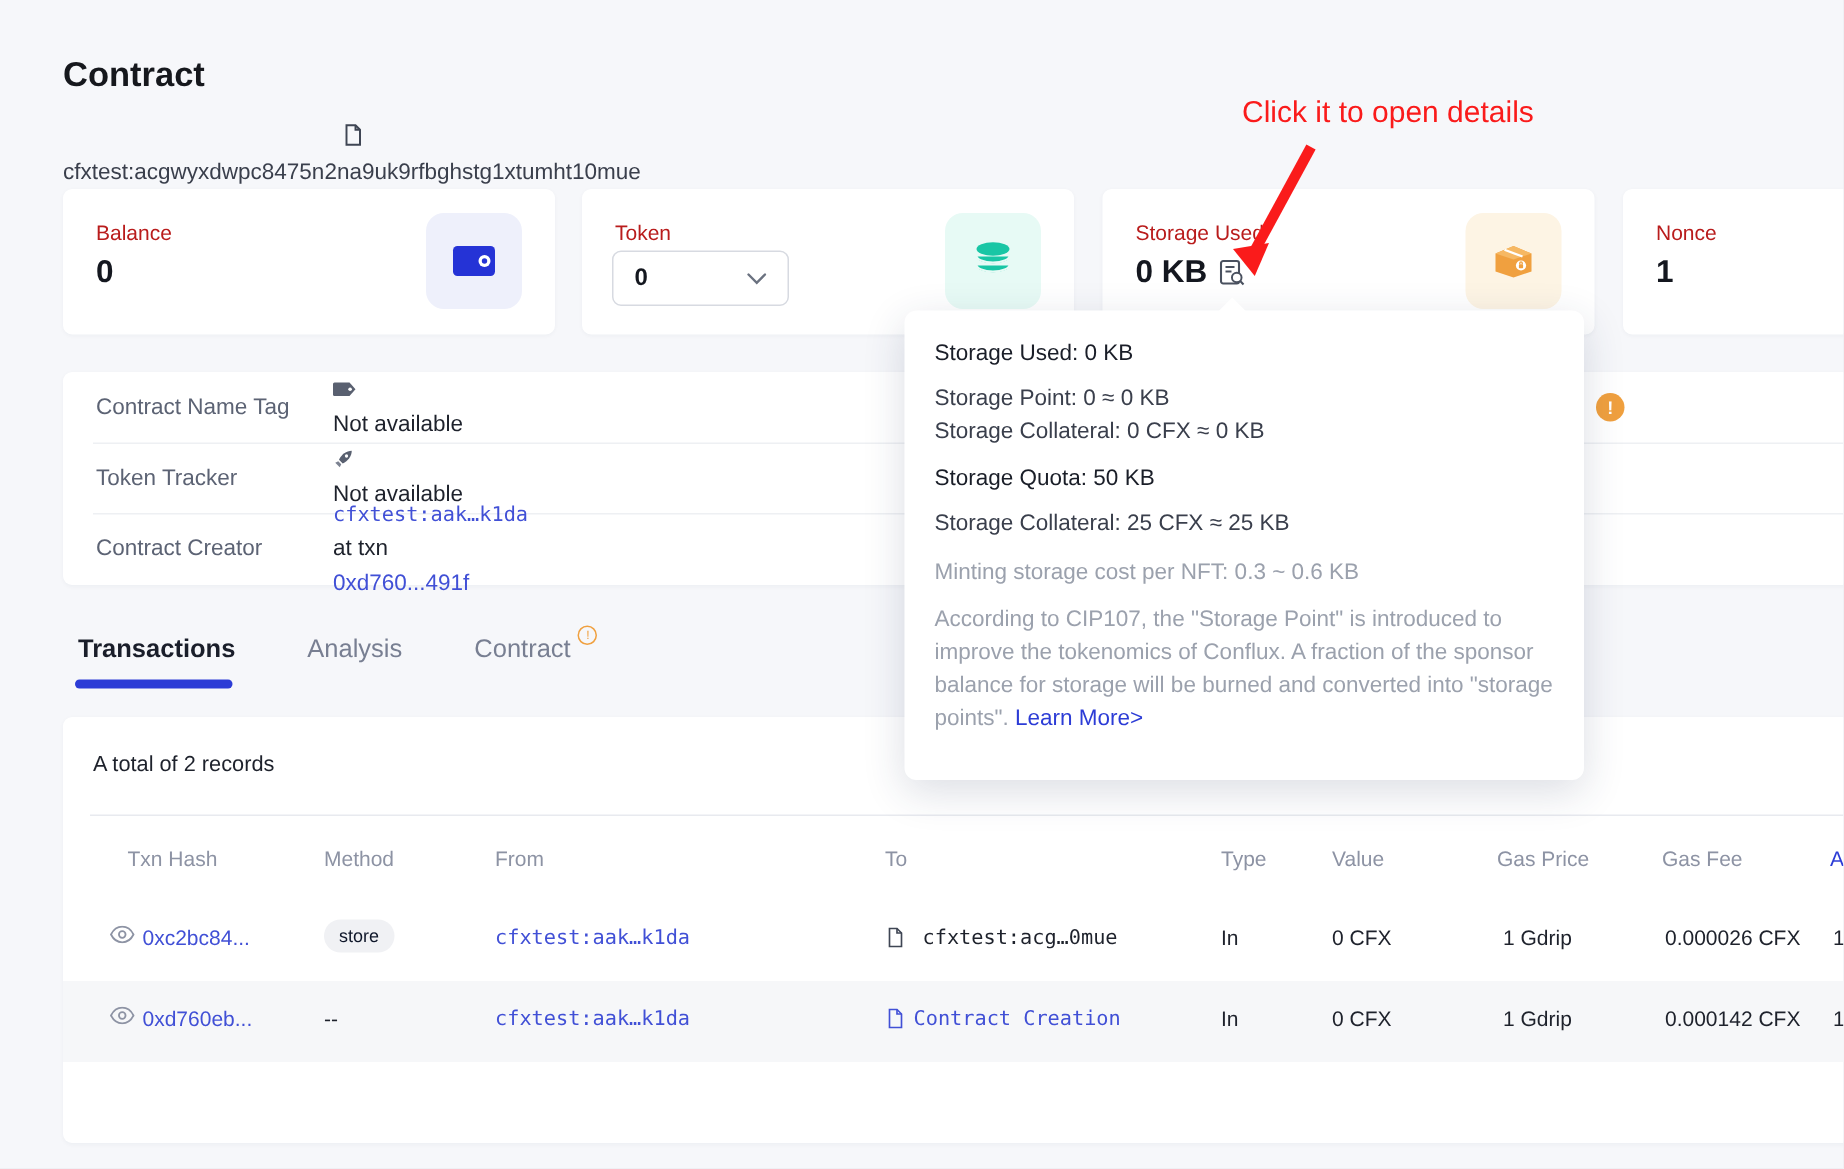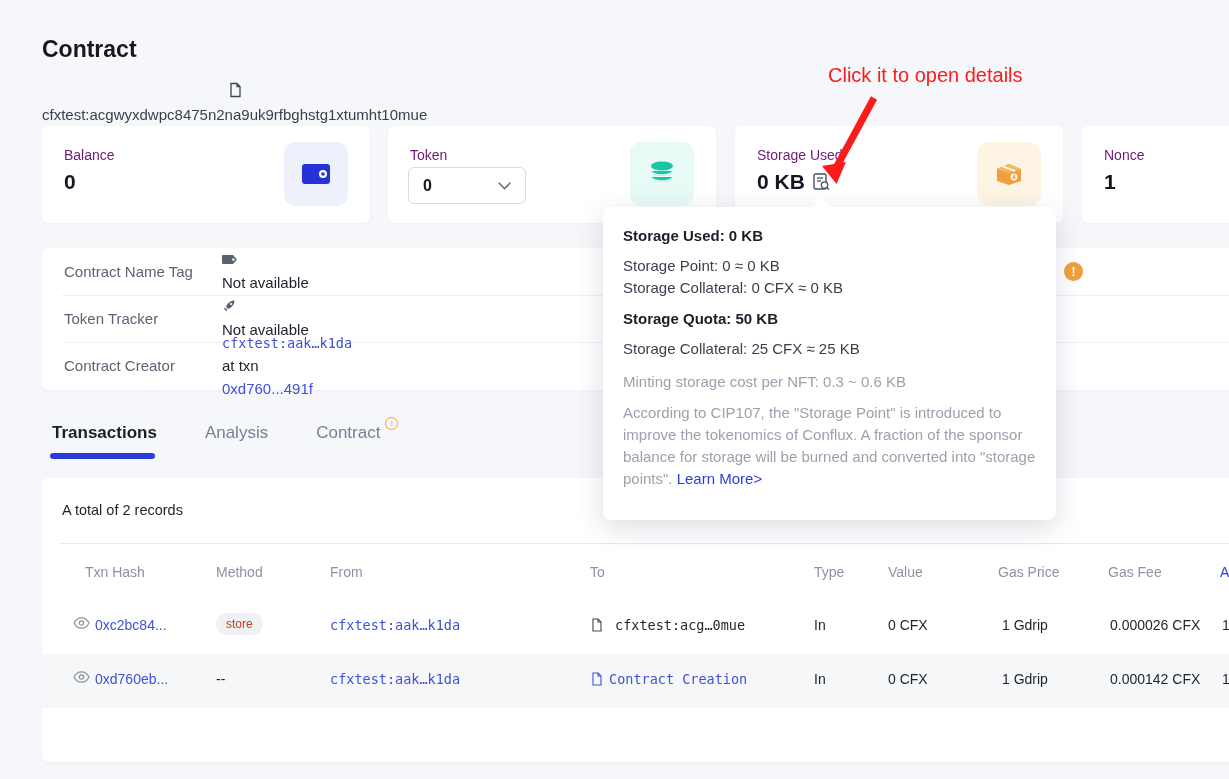--- a/index.html
+++ b/index.html
@@ -8,21 +8,21 @@
   .screen { position:relative; width:1229px; height:779px; background:#f6f7fa; overflow:hidden; }
 
   
   .page-title { position:absolute; left:42px; top:36px; font-size:23px; font-weight:700; color:#16181d; }
   .addr-row { position:absolute; left:42px; top:82px; display:flex; align-items:center; gap:8px;flex-direction:column; }
   .addr-text { font-size:15px; color:#3a3f4c; }
   .icon-btn { width:20px; height:20px; border-radius:50%; background:#e8eaef; display:flex; align-items:center; justify-content:center; cursor:pointer; }
 
   
   .card { position:absolute; top:126px; width:328px; height:97px; background:#fff; border-radius:6px; box-shadow:0 1px 3px rgba(30,40,80,.04); }
-  .card-label { position:absolute; left:22px; top:21px; font-size:14px; color:#701a75; }
+  .card-label { position:absolute; left:22px; top:21px; font-size:14px; color:#b91c1c; }
   .card-value { position:absolute; left:22px; top:44px; font-size:21px; font-weight:700; color:#14171f; }
   .card-tile { position:absolute; right:22px; top:16px; width:64px; height:64px; border-radius:12px; display:flex; align-items:center; justify-content:center; }
   .token-select { position:absolute; left:20px; top:41px; width:118px; height:37px; border:1px solid #d7dae1; border-radius:6px; background:#fff; display:flex; align-items:center; justify-content:space-between; padding:0 14px; cursor:pointer; }
   .token-select .val { font-size:16px; font-weight:700; color:#14171f; }
   .storage-val-wrap { position:absolute; left:22px; top:44px; display:flex; align-items:center; gap:8px; }
   .storage-val-wrap .v { font-size:21px; font-weight:700; color:#14171f; }
 
   
   .info-panel { position:absolute; left:42px; top:248px; width:1250px; height:142px; background:#fff; border-radius:6px; box-shadow:0 1px 3px rgba(30,40,80,.04); }
   .info-row { position:absolute; left:0; width:100%; height:47px; display:flex; align-items:center; }
@@ -42,27 +42,27 @@
   .records-panel { position:absolute; left:42px; top:478px; width:1250px; height:284px; background:#fff; border-radius:6px; box-shadow:0 1px 3px rgba(30,40,80,.04); }
   .records-summary { position:absolute; left:20px; top:24px; font-size:14.5px; color:#1e222c; }
   .records-divider { position:absolute; left:18px; right:60px; top:65px; height:1px; background:#e8eaef; }
   .thead { position:absolute; left:0; top:66px; width:100%; height:56px; }
   .th { position:absolute; top:20px; font-size:14px; color:#8d93a4; }
   .row { position:absolute; left:0; width:100%; height:54px; }
   .row.striped { background:#f6f7f9; }
   .cell { position:absolute; top:17px; font-size:14px; color:#1e222c; display:flex; align-items:center; gap:6px; }
   .link { color:#4150d6; cursor:pointer; }
   .hash-link { color:#4150d6; cursor:pointer; font-size:14px; }
-  .method-badge { background:#f0f1f4; color:#c2410c; font-size:12px; padding:4px 10px; border-radius:11px; }
+  .method-badge { background:#f0f1f4; color:#0f172a; font-size:12px; padding:4px 10px; border-radius:11px; }
   .mono14 { font-family:"DejaVu Sans Mono", monospace; font-size:13.5px; }
 
   
   .tooltip { position:absolute; left:603px; top:207px; width:453px; height:313px; background:#fff; border-radius:8px; box-shadow:0 8px 28px rgba(40,50,90,.16); padding:20px 20px; z-index:30; }
   .tooltip .caret { position:absolute; left:212px; top:-6px; width:13px; height:13px; background:#fff; transform:rotate(45deg); }
-  .tt-bold { font-size:15px; font-weight:700; color:#1a1e28; }
+  .tt-bold { font-size:15px; font-weight:400; color:#1a1e28; }
   .tt-line { font-size:15px; color:#3a3f4c; line-height:22px; }
   .tt-gray { font-size:15px; color:#9ba1ad; line-height:22px; }
   .tt-para { font-size:15px; color:#9ba1ad; line-height:22px; width:415px; }
   .tt-gap8 { height:9px; } .tt-gap10 { height:11px; }
 
   
   .annotation { position:absolute; left:828px; top:64px; font-size:20px; color:#fa1b1b; z-index:40;text-align:center; }
   .anno-arrow { position:absolute; left:806px; top:92px; z-index:40; }
 </style>
 </head>

